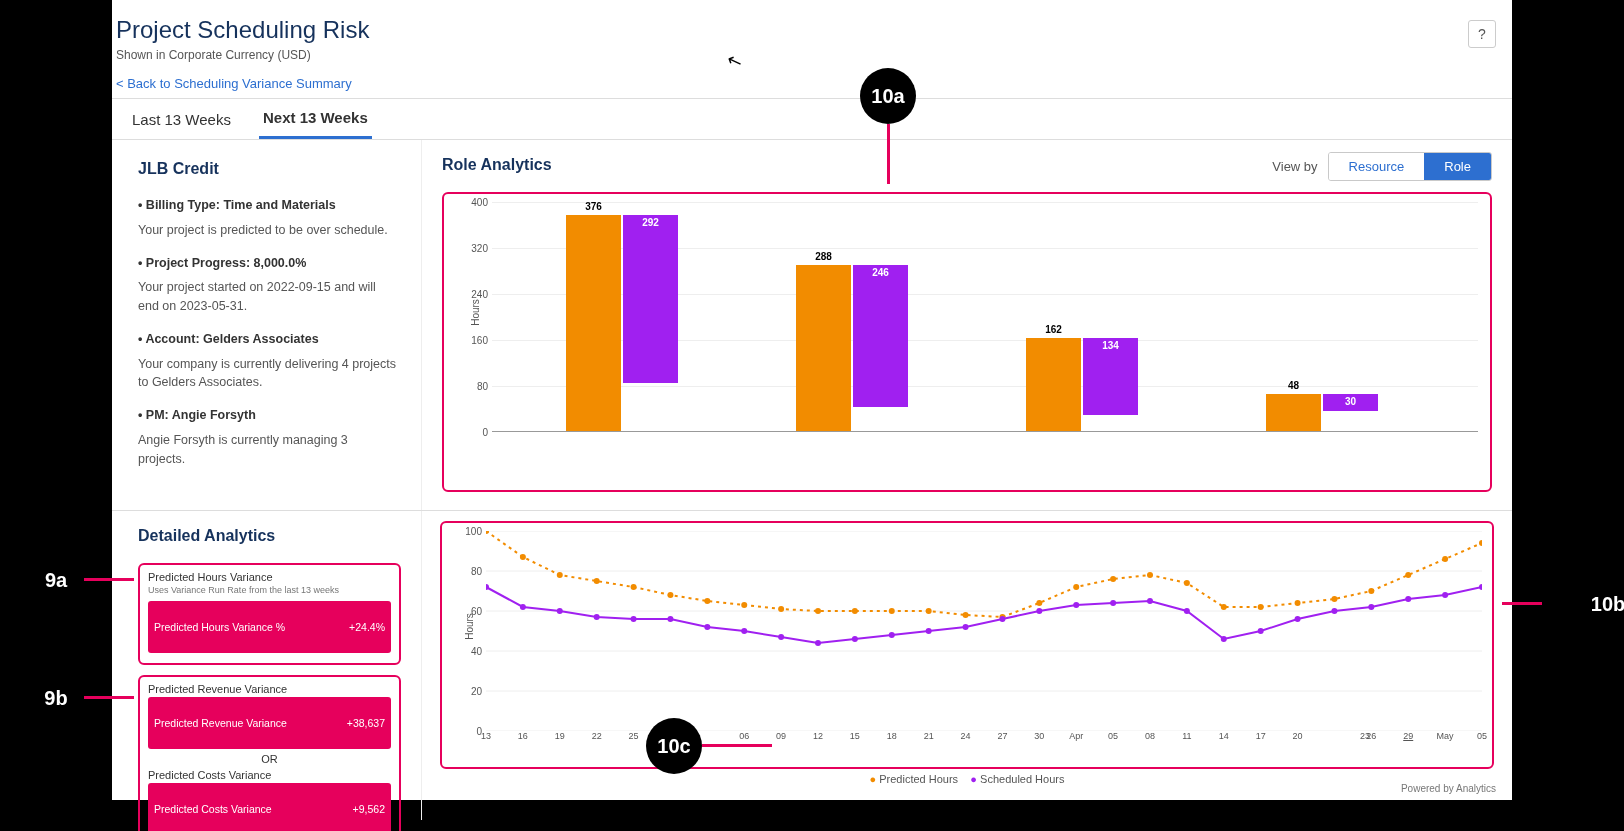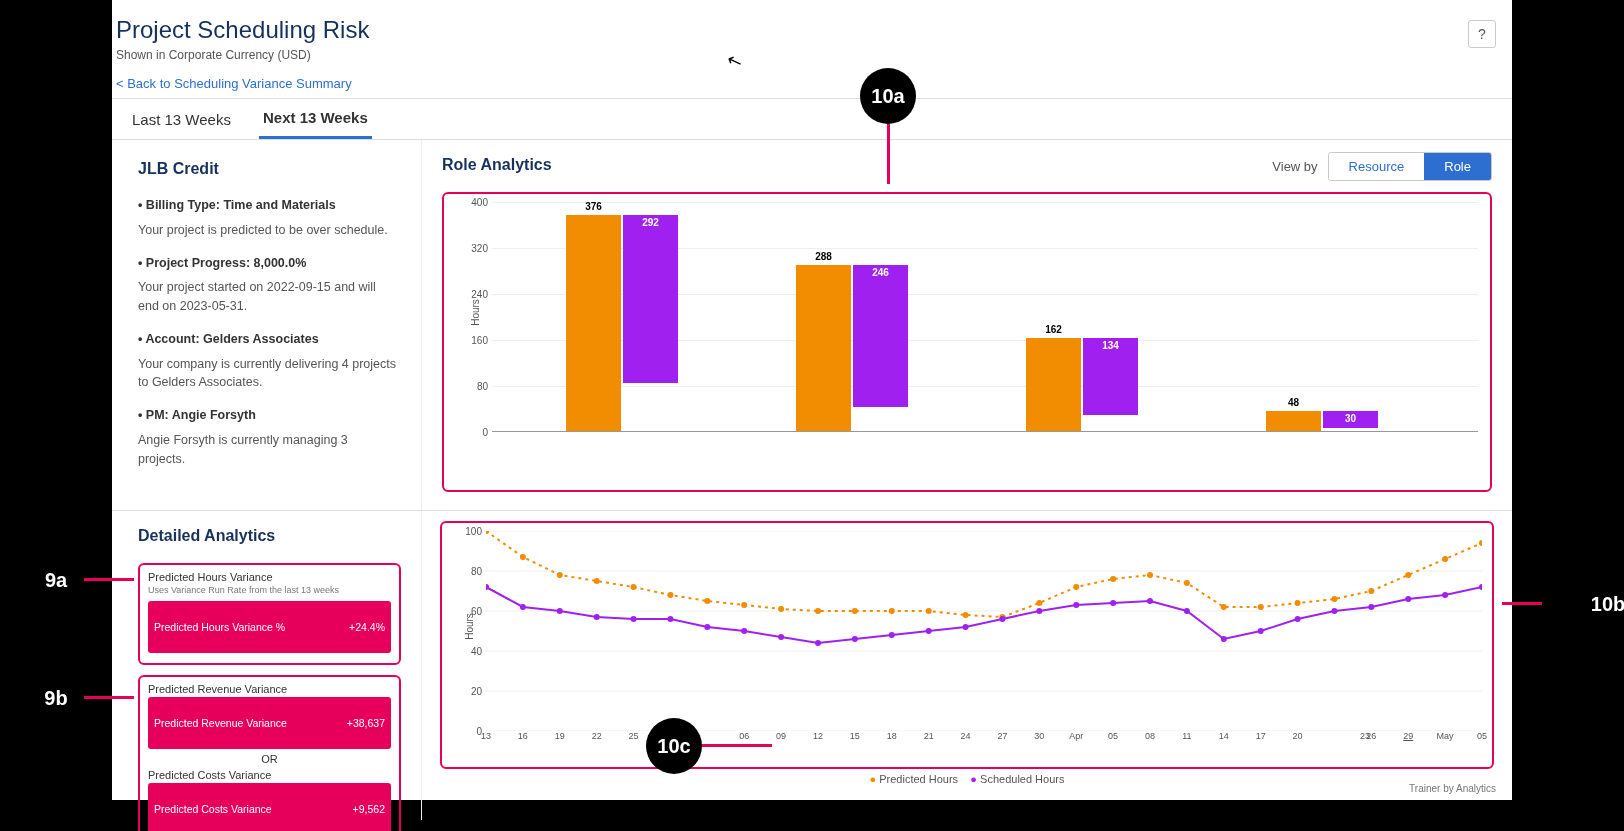--- a/index.html
+++ b/index.html
@@ -381,21 +381,21 @@
             </div>
             <div class="bar-group" style="left: 520px;">
               <div class="bar orange" style="height: 93.15px;">
                 <div class="bar-label">162</div>
               </div>
               <div class="bar purple" style="height: 77.05px;">
                 <div class="bar-label">134</div>
               </div>
             </div>
             <div class="bar-group" style="left: 760px;">
-              <div class="bar orange" style="height: 20px;">
+              <div class="bar orange" style="height: 37px;">
                 <div class="bar-label">48</div>
               </div>
               <div class="bar purple" style="height: 17.25px;">
                 <div class="bar-label">30</div>
               </div>
             </div>
           </div>
       </div>
     </div>
   </div>
@@ -537,21 +537,21 @@
       <div class="legend">
         <span class="swatch-o">●</span>
         <span>Predicted Hours</span>
         &nbsp;&nbsp;
         <span class="swatch-p">●</span>
         <span>Scheduled Hours</span>
       </div>
     </div>
   </div>
 
-  <div class="footer">Trainer by Analytics</div>
+  <div class="footer">Powered by Analytics</div>
 
   <span class="cursor-icon">↖</span>
 </div>
 
 <div class="anno-circle" style="left:28px;top:552px">9a</div>
 <div class="anno-line" style="left:84px;top:578px;width:50px;height:3px"></div>
 
 <div class="anno-circle" style="left:28px;top:670px">9b</div>
 <div class="anno-line" style="left:84px;top:696px;width:50px;height:3px"></div>
 

